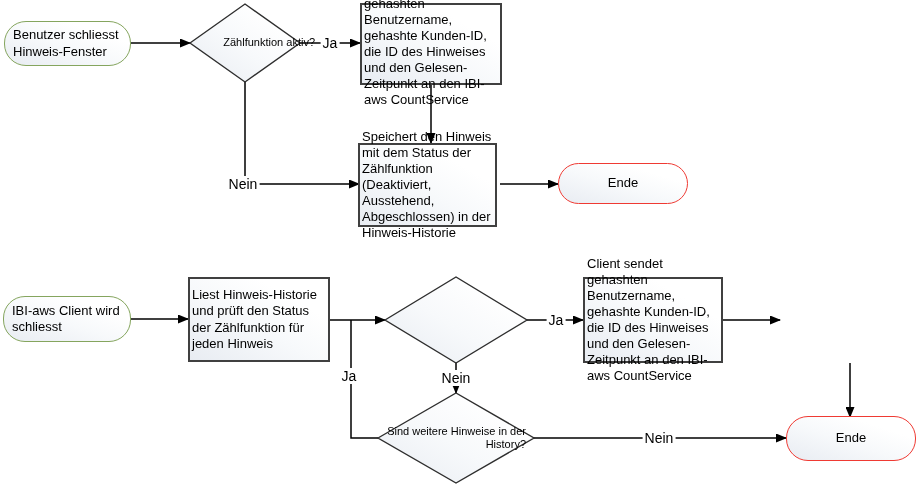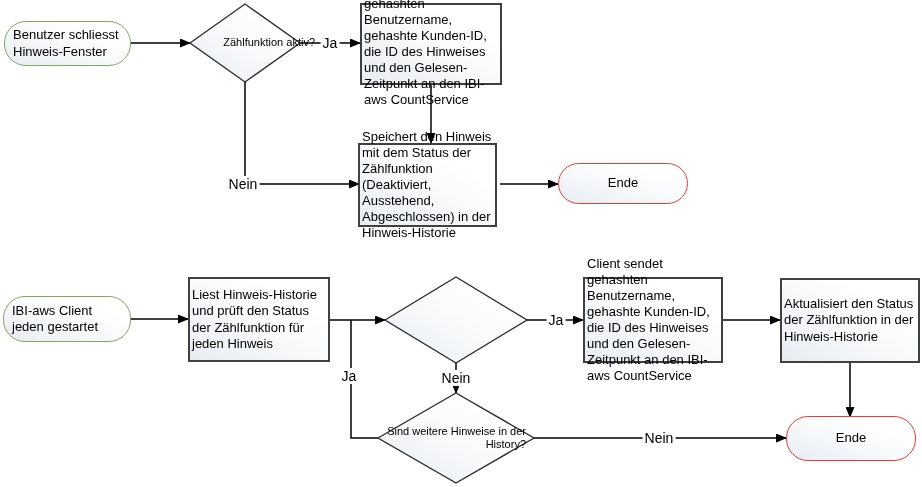--- a/index.html
+++ b/index.html
@@ -70,28 +70,27 @@
 
   <div class="node process" style="left:360px;top:3px;width:142px;height:82px;">Client sendet gehashten Benutzername, gehashte Kunden-ID, die ID des Hinweises und den Gelesen-Zeitpunkt an den IBI-aws CountService</div>
 
   <div class="node process" style="left:358px;top:143px;width:139px;height:84px;">Speichert den Hinweis mit dem Status der Zählfunktion (Deaktiviert, Ausstehend, Abgeschlossen) in der Hinweis-Historie</div>
 
   <div class="node terminator end" style="left:558px;top:163px;width:130px;height:41px;">Ende</div>
 
   <span class="edge-label" style="left:330px;top:43px;">Ja</span>
   <span class="edge-label" style="left:243px;top:184px;">Nein</span>
 
-  <div class="node terminator start" style="left:3px;top:296px;width:128px;height:46px;">IBI-aws Client jeden gestartet</div>
+  <div class="node terminator start" style="left:3px;top:296px;width:128px;height:46px;">IBI-aws Client wird schliesst</div>
 
   <div class="node process" style="left:188px;top:277px;width:142px;height:85px;">Liest Hinweis-Historie und prüft den Status der Zählfunktion für jeden Hinweis</div>
 
 
   <div class="node process" style="left:583px;top:277px;width:140px;height:86px;">Client sendet gehashten Benutzername, gehashte Kunden-ID, die ID des Hinweises und den Gelesen-Zeitpunkt an den IBI-aws CountService</div>
 
-  <div class="node process" style="left:780px;top:278px;width:140px;height:85px;">Aktualisiert den Status der Zählfunktion in der Hinweis-Historie</div>
 
   <div class="decision-text" style="left:456px;top:438px;">Sind weitere Hinweise in der History?</div>
 
   <div class="node terminator end" style="left:786px;top:416px;width:130px;height:45px;">Ende</div>
 
   <span class="edge-label" style="left:556px;top:320px;">Ja</span>
   <span class="edge-label" style="left:456px;top:378px;">Nein</span>
   <span class="edge-label" style="left:349px;top:376px;">Ja</span>
   <span class="edge-label" style="left:659px;top:438px;">Nein</span>
 

